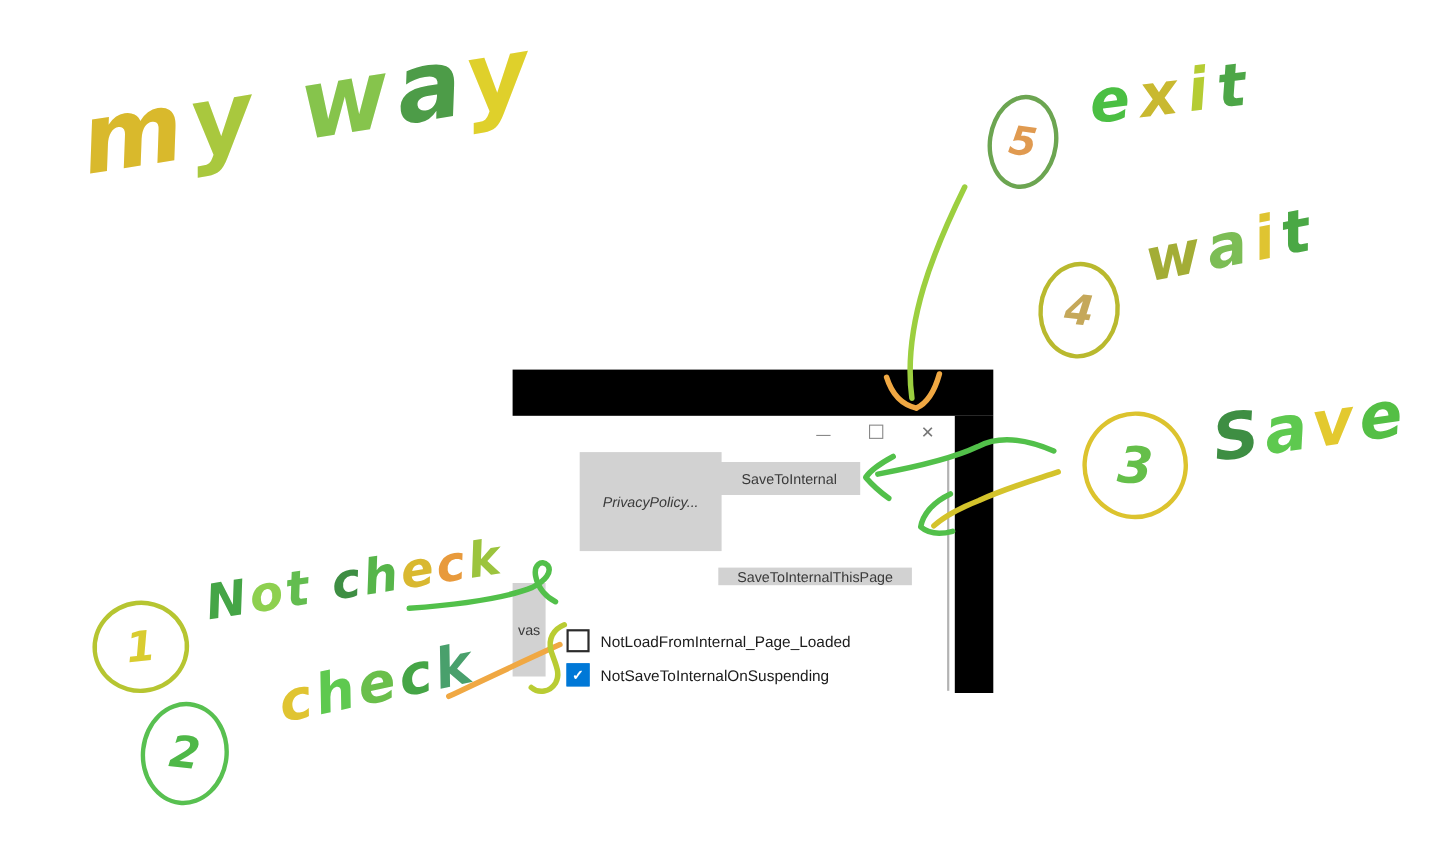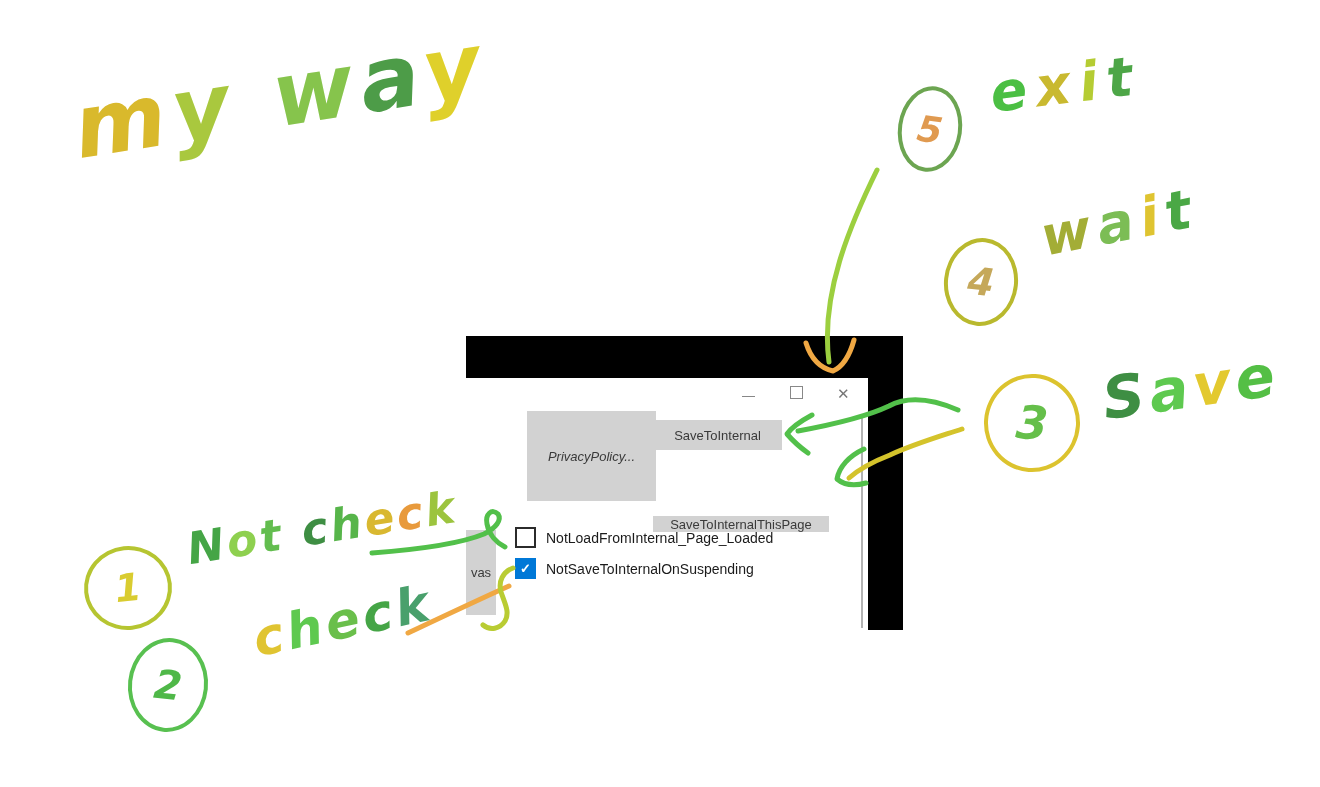--- a/index.html
+++ b/index.html
@@ -8,21 +8,21 @@
   .abs{position:absolute;}
   .black{background:#000;}
 
   
   .titlebtn{position:absolute;color:#777;font-size:15px;line-height:1;background:none;border:none;
             font-family:"Liberation Sans",sans-serif;cursor:pointer;padding:0;}
   .maxbox{width:11px;height:11px;border:1.5px solid #888;display:inline-block;}
   .btn{position:absolute;background:#d2d2d2;color:#3a3a3a;border:none;font-size:13px;
        font-family:"Liberation Sans",sans-serif;display:flex;align-items:center;justify-content:center;
        cursor:pointer;overflow:hidden;}
-  .cbrow{position:absolute;display:flex;align-items:center;gap:10px;cursor:pointer;}
+  .cbrow{position:absolute;display:flex;align-items:center;gap:10px;cursor:pointer;margin-top:45px;}
   .cbbox{width:17px;height:17px;border:2px solid #2b2b2b;background:#fff;display:flex;
          align-items:center;justify-content:center;flex:0 0 auto;}
   .cbbox.checked{border-color:#0078d7;color:#fff;font-size:13px;font-weight:bold;}
   .cblabel{font-size:14px;color:#1b1b1b;}
   .borderline{position:absolute;background:#b3b3b3;}
 
   
   .hand{position:absolute;font-family:"DejaVu Sans",sans-serif;font-style:italic;font-weight:bold;
         white-space:pre;line-height:1;}
   .w-title{left:72px;top:52px;font-size:88px;letter-spacing:7px;transform:rotate(-9deg);}

